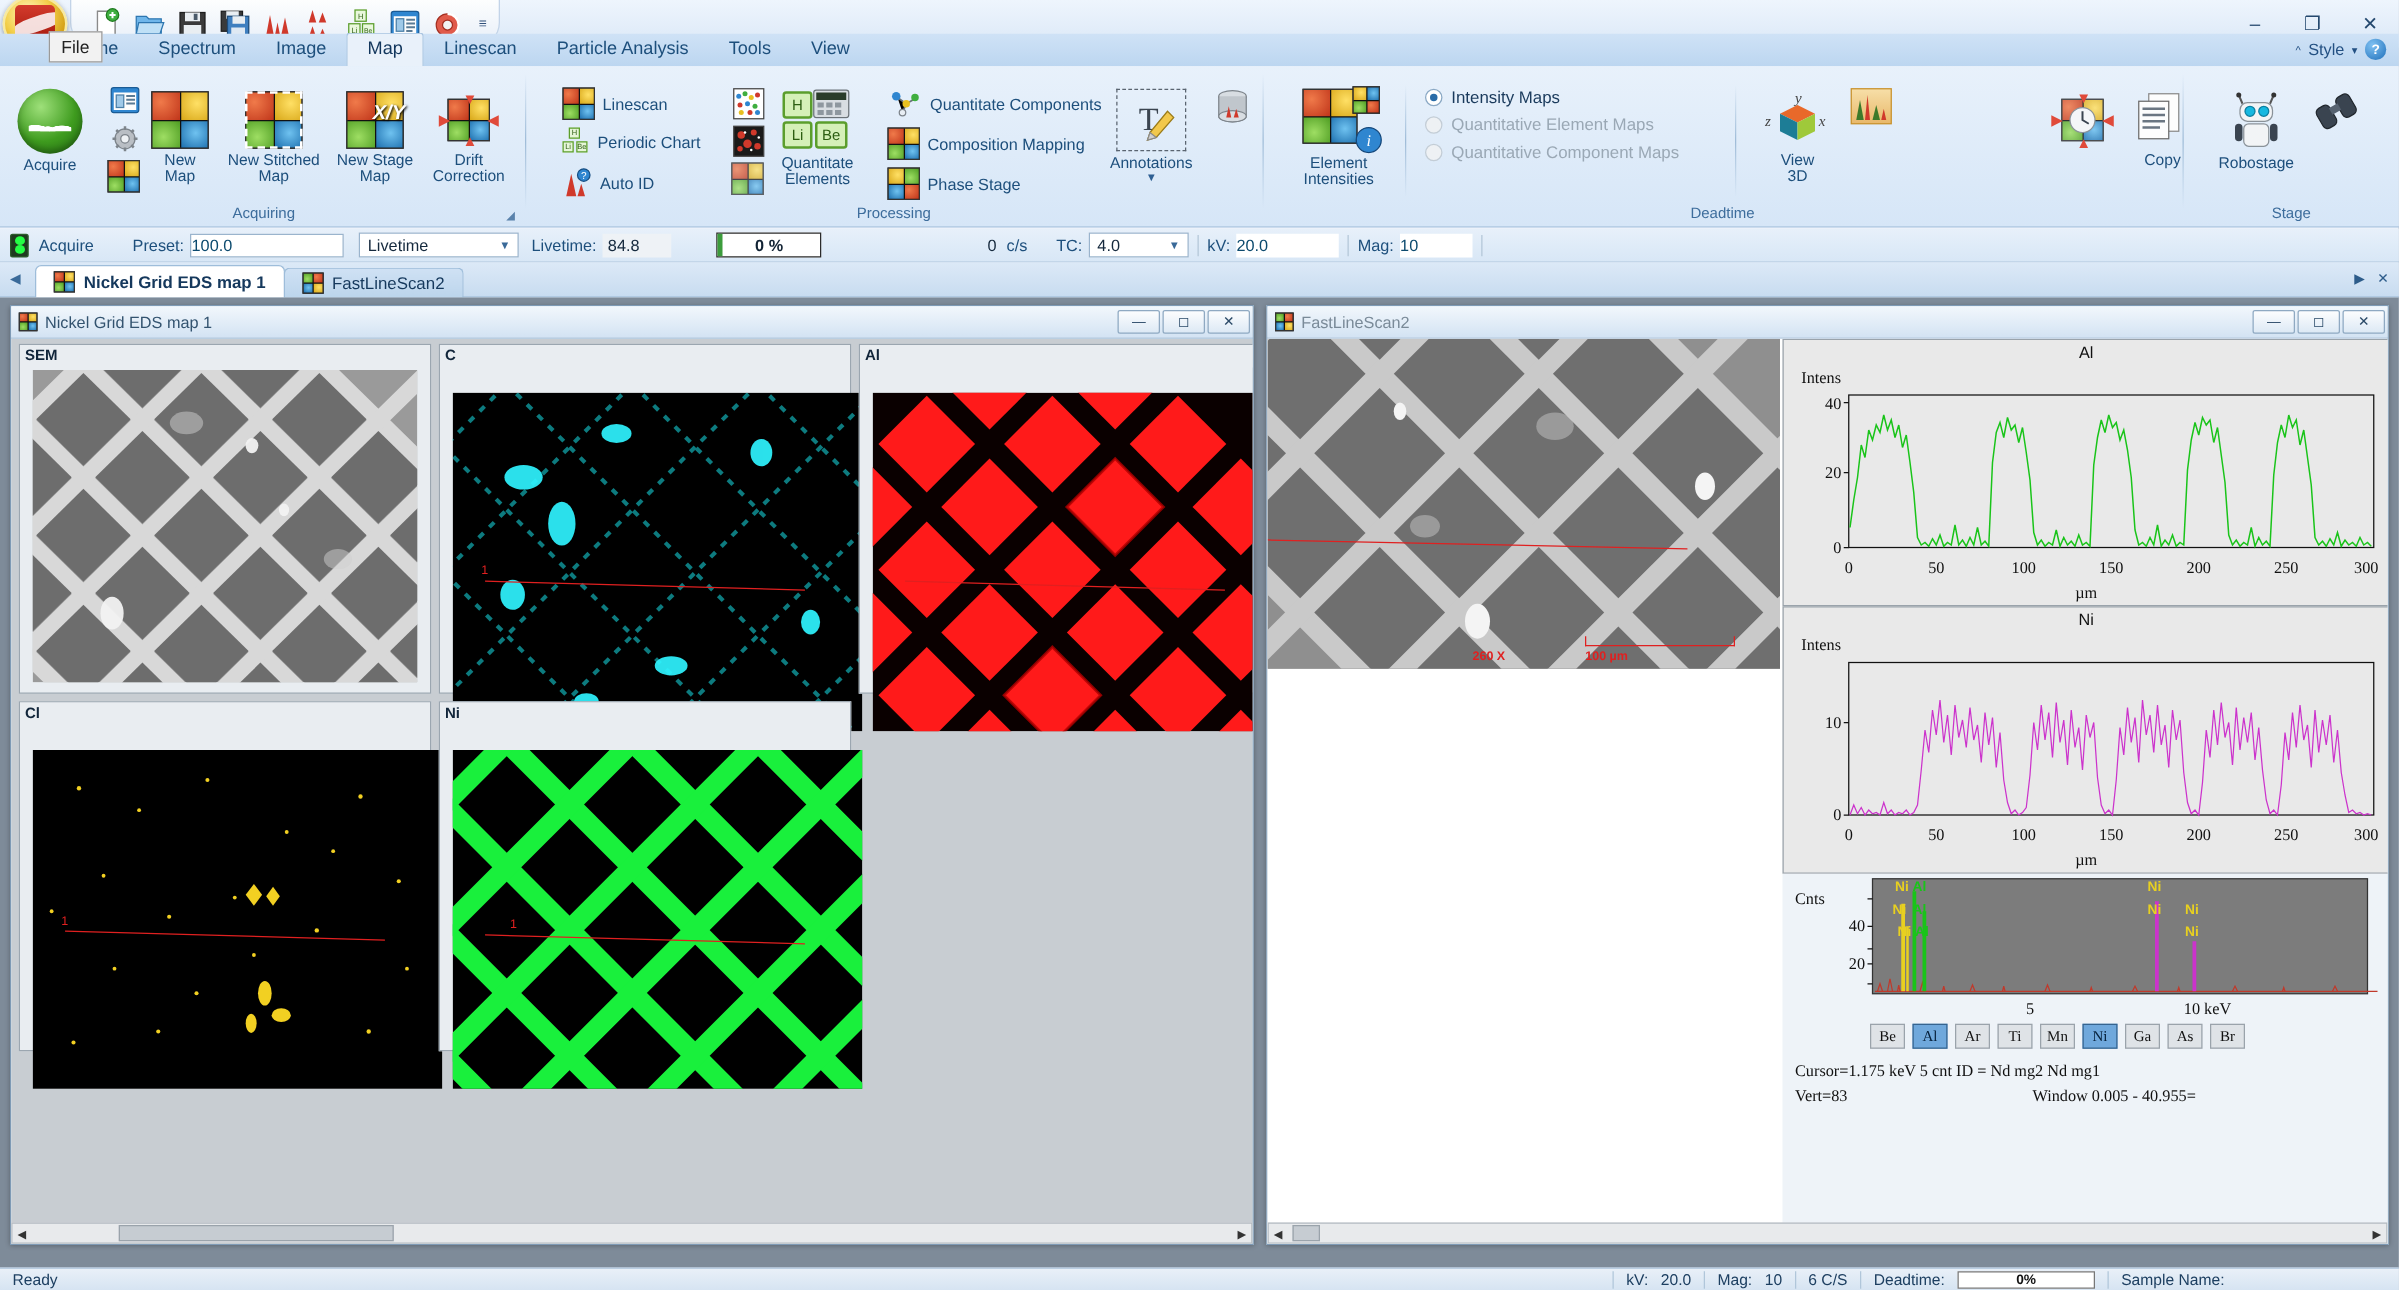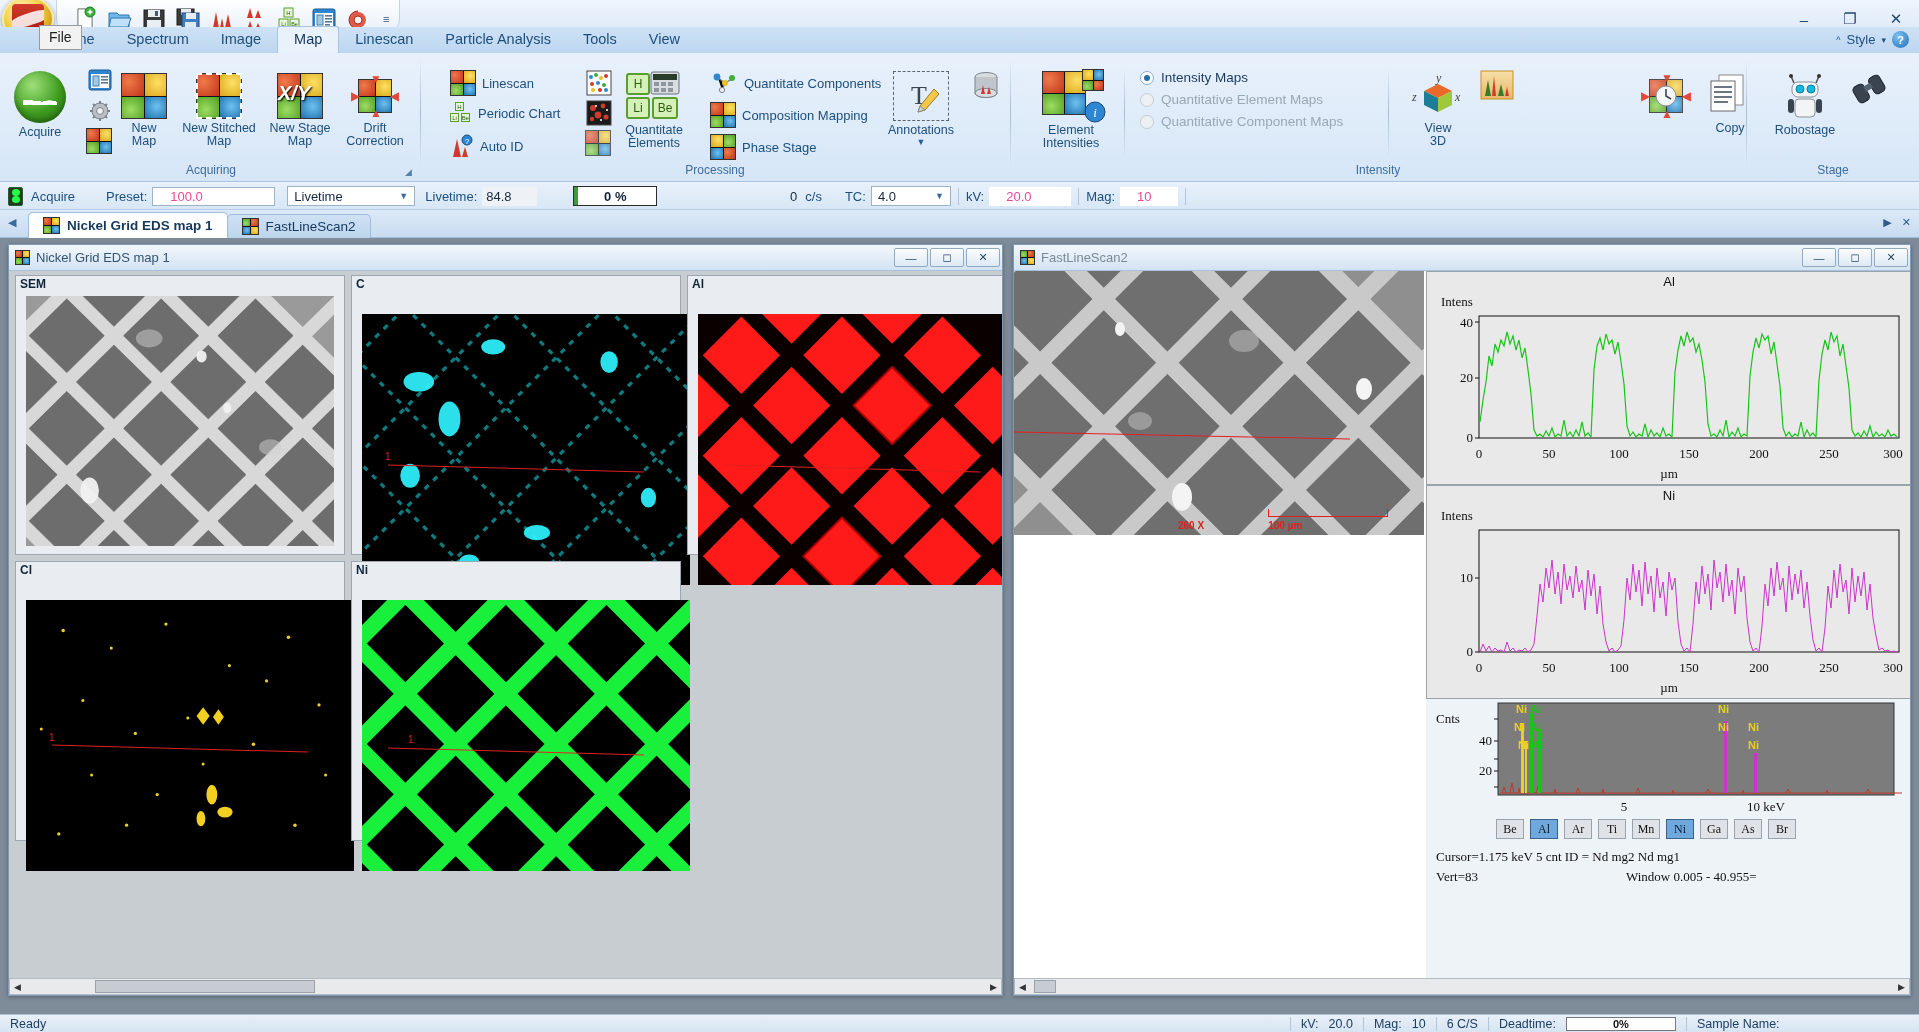--- a/index.html
+++ b/index.html
@@ -98,22 +98,22 @@
     border:1px solid #8aa8c4;display:flex;align-items:center;justify-content:center;}
   .radio.on .dot:after{content:"";width:6px;height:6px;border-radius:50%;background:#2a6ca8;}
   .radio.off{color:#9aa8b5;cursor:default;}
   .radio.off .dot{background:#eef1f4;border-color:#c3cdd6;}
 
   
   .ctrlbar{position:absolute;left:0;top:183px;width:1919px;height:27px;
     background:linear-gradient(to bottom,#e7f0fa,#d8e7f6);border-bottom:1px solid #b6cde4;
     display:flex;align-items:center;gap:0;padding-left:8px;}
   .ctrlbar .lbl{font-size:13px;color:#1d4f7c;margin-right:5px;white-space:nowrap;}
-  .tfield{background:#fff;border:1px solid #9ab4cd;height:19px;padding:0 17px;
-    font-size:13px;color:#ec4899;display:flex;align-items:center;}
+  .tfield{background:#fff;border:1px solid #9ab4cd;height:19px;padding:0 0;
+    font-size:13px;color:#0c4a6e;display:flex;align-items:center;}
   .tflat{background:#eef2f6;height:19px;padding:0 4px;font-size:13px;color:#15293d;
     display:flex;align-items:center;}
   .ddown{background:#fff;border:1px solid #9ab4cd;height:20px;display:flex;align-items:center;
     justify-content:space-between;padding:0 2px 0 6px;font-size:13px;color:#15293d;cursor:pointer;}
   .ddown .ar{font-size:9px;color:#3a6a99;padding:0 4px;}
   .pbar{border:1px solid #2b2b2b;background:#fff;height:20px;position:relative;
     display:flex;align-items:center;justify-content:center;font-size:13px;font-weight:bold;color:#123;}
   .pbar:before{content:"";position:absolute;left:0;top:0;bottom:0;width:4px;background:#3c9c3c;}
   .tlight{width:15px;height:19px;border:1px solid #2c5c2c;border-radius:2px;
     background:#1f3b1f;display:flex;flex-direction:column;align-items:center;
@@ -363,21 +363,21 @@
           <i class="q4"></i>
         </div>
       <div class="cap"><span>New Stitched</span><br><span>Map</span></div>
     </div>
     <div class="bigbtn" style="left:258px;top:14px;width:76px;">
       <div class="tile4" style="position:relative;">
           <i class="q1"></i>
           <i class="q2"></i>
           <i class="q3"></i>
           <i class="q4"></i>
-        <span style="position:absolute;left:0;top:8px;width:46px;text-align:left;color:#fff;font-size:20px;font-style:italic;font-weight:bold;text-shadow:1px 1px 2px #000;">X/Y</span>
+        <span style="position:absolute;left:0;top:8px;width:46px;text-align:right;color:#fff;font-size:16px;font-style:italic;font-weight:bold;text-shadow:1px 1px 2px #000;">X/Y</span>
         </div>
       <div class="cap"><span>New Stage</span><br><span>Map</span></div>
     </div>
     <div class="bigbtn" style="left:334px;top:14px;width:74px;">
       <div style="position:relative;width:46px;height:46px;">
         <div class="tile4" style="width:34px;height:34px;margin:6px;">
             <i class="q1"></i>
             <i class="q2"></i>
             <i class="q3"></i>
             <i class="q4"></i>
@@ -645,21 +645,21 @@
         <rect x="6" y="8" width="24" height="30" fill="#fdfdfd" stroke="#6b6b6b"></rect>
         <g fill="#6b7682">
             <rect x="9" y="13" width="18" height="2"></rect>
             <rect x="9" y="18" width="18" height="2"></rect>
             <rect x="9" y="23" width="18" height="2"></rect>
             <rect x="9" y="28" width="14" height="2"></rect>
           </g>
       </svg>
       <div class="cap">Copy</div>
     </div>
-    <div class="glabel">Intensity</div>
+    <div class="glabel">Deadtime</div>
   </div>
   <div class="gsep" style="left:1746px;"></div>
 
   <div class="rgroup" style="left:1752px;width:162px;">
     <div class="bigbtn" style="left:14px;top:14px;width:78px;">
       <svg width="52" height="48" viewBox="0 0 52 48">
         <g stroke="#555" stroke-width="1.6" fill="none">
             <path d="M15 10 L12 3M37 10 L40 3"></path>
           </g>
         <circle cx="12" cy="3" r="2" fill="#333"></circle>

